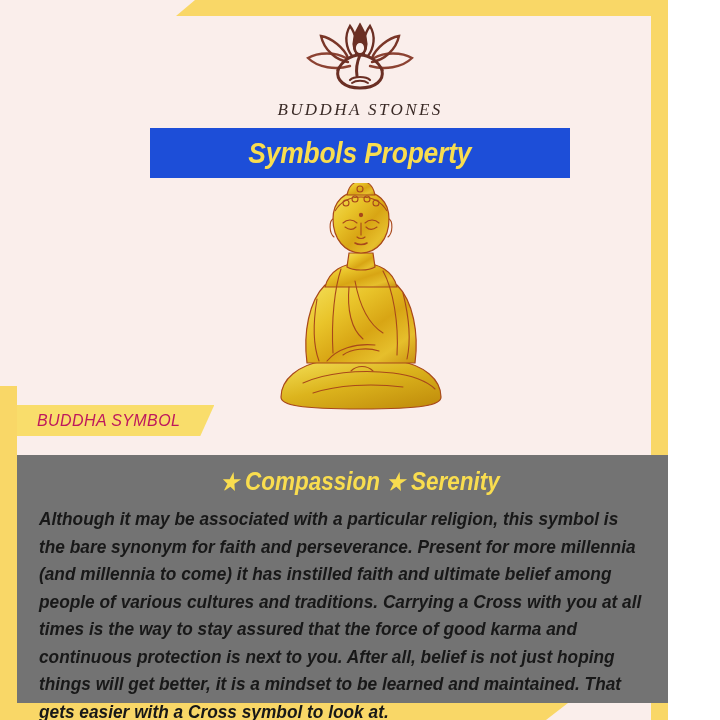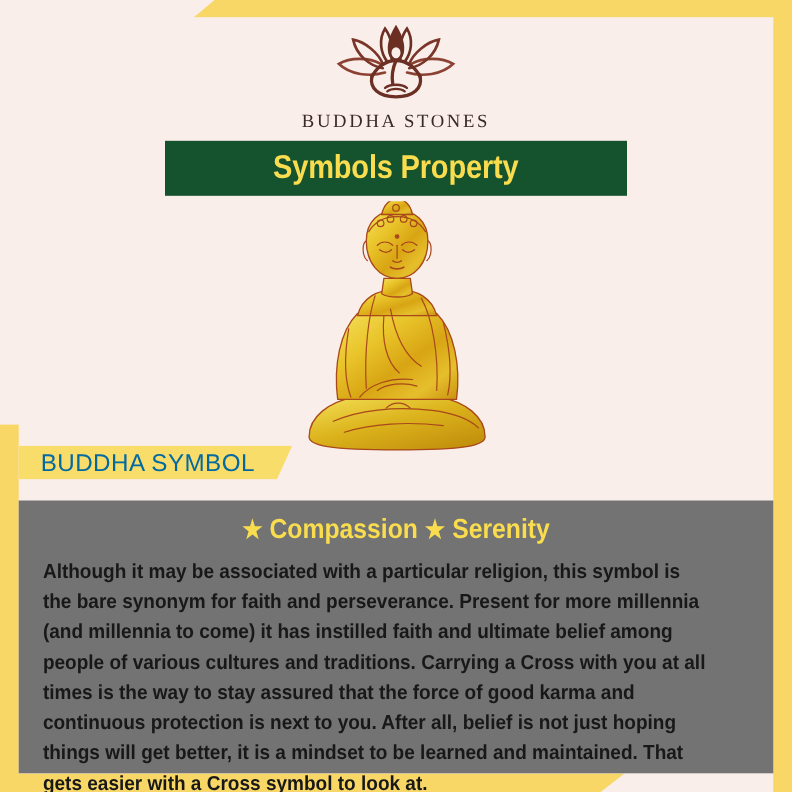--- a/index.html
+++ b/index.html
@@ -9,24 +9,25 @@
   body {
     width: 720px;
     height: 720px;
     overflow: hidden;
     font-family: "Liberation Sans", sans-serif;
     background: #ffffff;
   }
 
   #poster {
     position: relative;
-    width: 720px;
+    width: 668px;
     height: 720px;
     background: #faeeeb;
     overflow: hidden;
+    font-style: italic;
   }
 
   
   .deco-top {
     position: absolute;
     top: 0;
     left: 176px;
     width: 544px;
     height: 16px;
     background: #f9d767;
@@ -81,21 +82,21 @@
     text-align: center;
   }
 
   
   .title-band {
     position: absolute;
     top: 128px;
     left: 150px;
     width: 420px;
     height: 50px;
-    background: #14532d;
+    background: #1d4ed8;
     display: flex;
     align-items: center;
     justify-content: center;
   }
   .title-band-text {
     font-family: "Liberation Sans Narrow", "Liberation Sans", sans-serif;
     font-size: 30px;
     font-weight: 700;
     letter-spacing: -0.2px;
     color: #f9dd4f;
@@ -127,22 +128,22 @@
     top: 405px;
     left: 17px;
     height: 31px;
     padding: 0 34px 0 20px;
     background: #f9dd6b;
     display: flex;
     align-items: center;
     clip-path: polygon(0 0, 100% 0, calc(100% - 14px) 100%, 0 100%);
   }
   .symbol-ribbon-text {
-    color: #0369a1;
-    font-size: 22px;
+    color: #be185d;
+    font-size: 16px;
     letter-spacing: 0.4px;
     white-space: nowrap;
   }
 
   
   .content-card {
     position: absolute;
     left: 17px;
     top: 455px;
     width: 686px;

